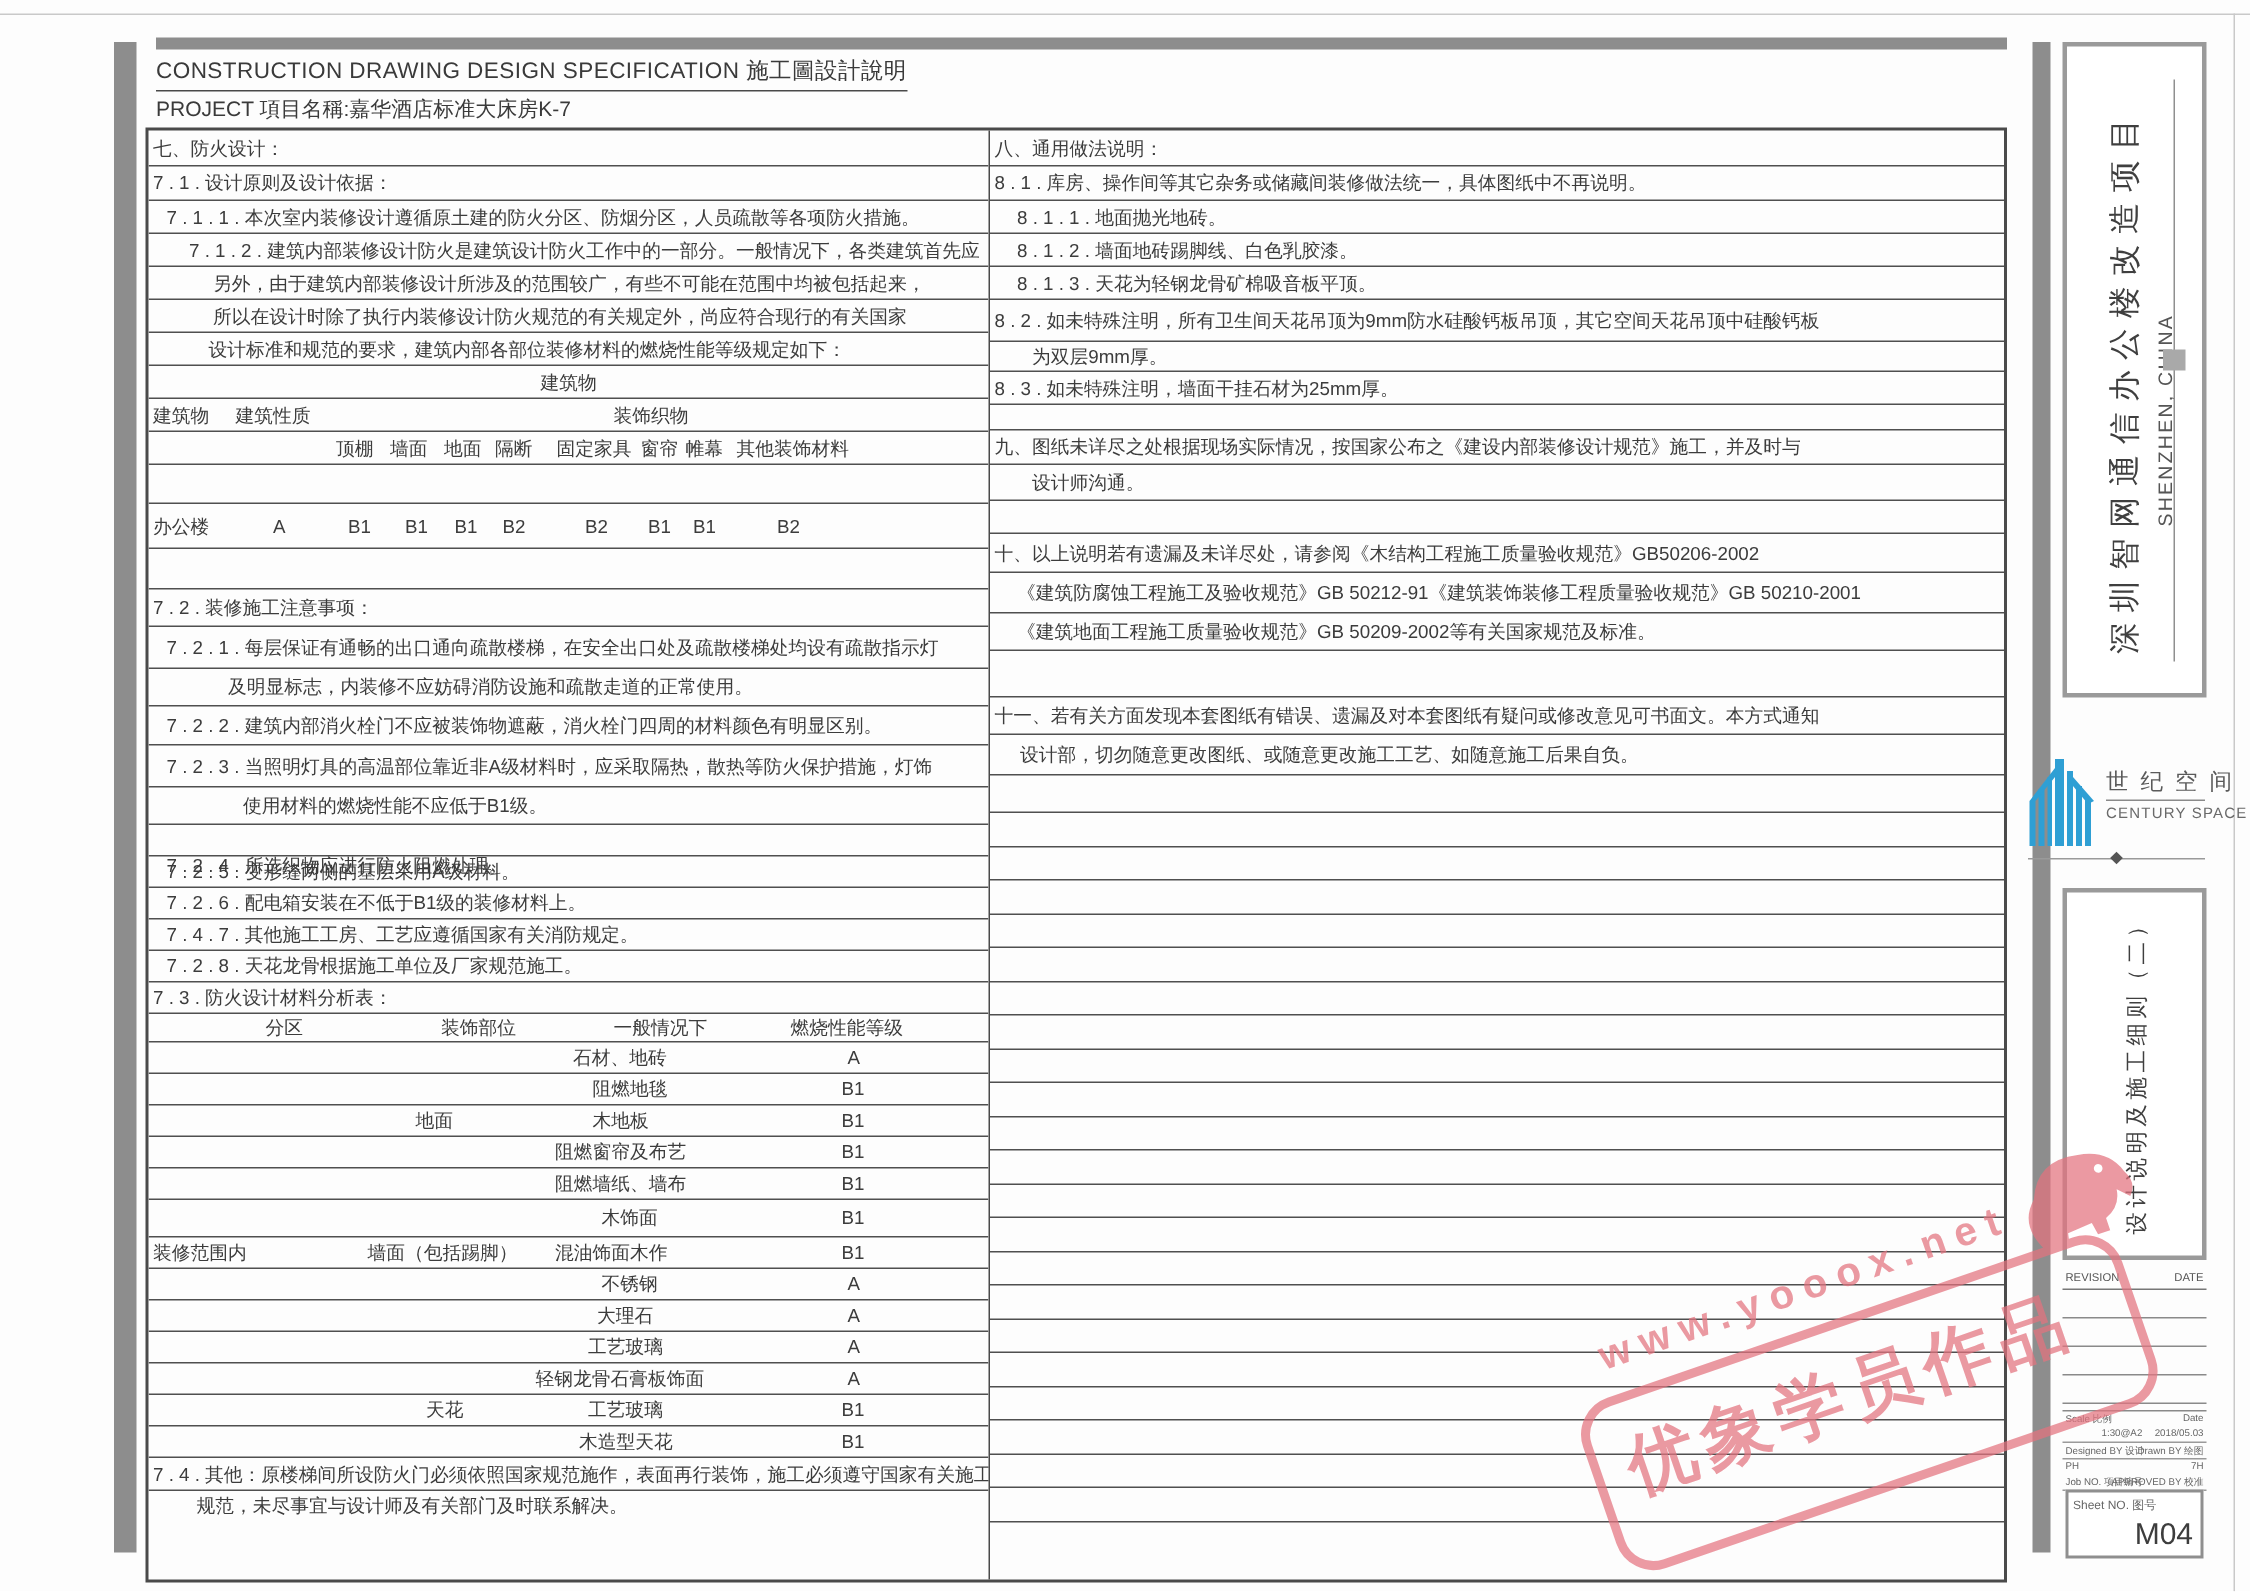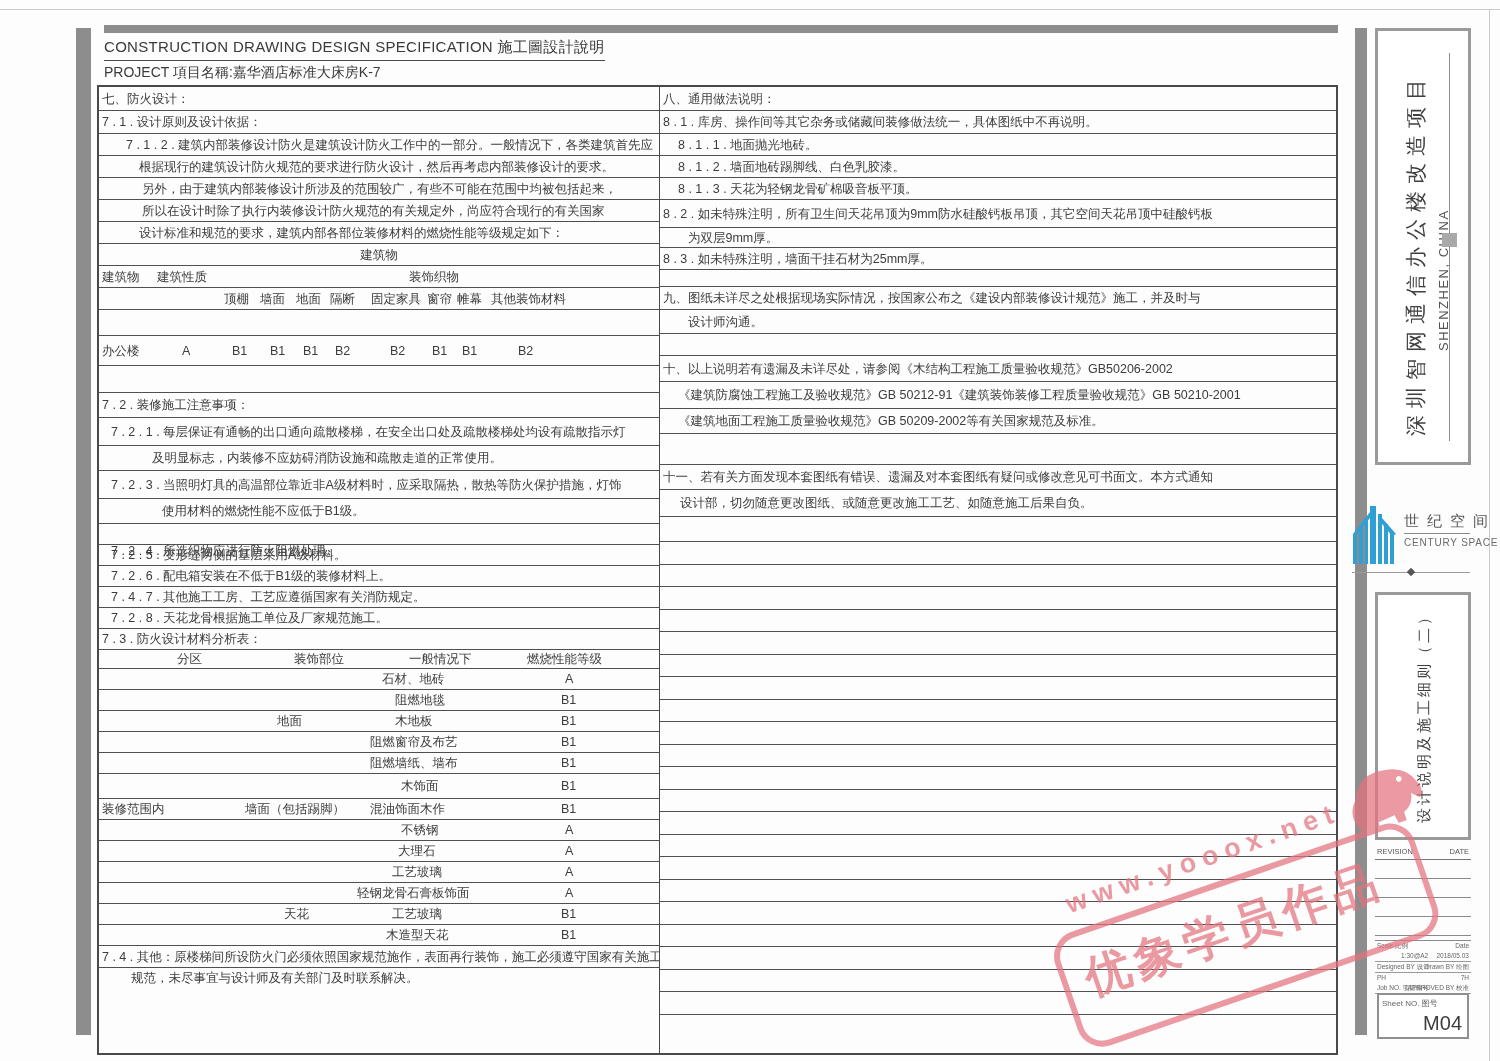--- a/index.html
+++ b/index.html
@@ -82,24 +82,24 @@
 
   <div class="spec-table">
     <div class="tcol left">
         <div class="trow" style="height: 24px;">
           <span class="tcell" style="left: 3px; line-height: 24px;">七、防火设计：</span>
         </div>
         <div class="trow" style="height: 23px;">
           <span class="tcell" style="left: 3px; line-height: 23px;">7 . 1 . 设计原则及设计依据：</span>
         </div>
         <div class="trow" style="height: 22px;">
+          <span class="tcell" style="left: 12px; line-height: 22px;">7 . 1 . 1 . 本次室内装修设计遵循原土建的防火分区、防烟分区，人员疏散等各项防火措施。</span>
+        </div>
+        <div class="trow" style="height: 22px;">
           <span class="tcell" style="left: 27px; line-height: 22px;">7 . 1 . 2 . 建筑内部装修设计防火是建筑设计防火工作中的一部分。一般情况下，各类建筑首先应</span>
-        </div>
-        <div class="trow" style="height: 22px;">
-          <span class="tcell" style="left: 40px; line-height: 22px;">根据现行的建筑设计防火规范的要求进行防火设计，然后再考虑内部装修设计的要求。</span>
         </div>
         <div class="trow" style="height: 22px;">
           <span class="tcell" style="left: 43px; line-height: 22px;">另外，由于建筑内部装修设计所涉及的范围较广，有些不可能在范围中均被包括起来，</span>
         </div>
         <div class="trow" style="height: 22px;">
           <span class="tcell" style="left: 43px; line-height: 22px;">所以在设计时除了执行内装修设计防火规范的有关规定外，尚应符合现行的有关国家</span>
         </div>
         <div class="trow" style="height: 22px;">
           <span class="tcell" style="left: 40px; line-height: 22px;">设计标准和规范的要求，建筑内部各部位装修材料的燃烧性能等级规定如下：</span>
         </div>
@@ -136,20 +136,23 @@
         </div>
         <div class="trow" style="height: 27px;"></div>
         <div class="trow" style="height: 25px;">
           <span class="tcell" style="left: 3px; line-height: 25px;">7 . 2 . 装修施工注意事项：</span>
         </div>
         <div class="trow" style="height: 28px;">
           <span class="tcell" style="left: 12px; line-height: 28px;">7 . 2 . 1 . 每层保证有通畅的出口通向疏散楼梯，在安全出口处及疏散楼梯处均设有疏散指示灯</span>
         </div>
         <div class="trow" style="height: 25px;">
           <span class="tcell" style="left: 53px; line-height: 25px;">及明显标志，内装修不应妨碍消防设施和疏散走道的正常使用。</span>
+        </div>
+        <div class="trow" style="height: 26px;">
+          <span class="tcell" style="left: 12px; line-height: 26px;">7 . 2 . 2 . 建筑内部消火栓门不应被装饰物遮蔽，消火栓门四周的材料颜色有明显区别。</span>
         </div>
         <div class="trow" style="height: 28px;">
           <span class="tcell" style="left: 12px; line-height: 28px;">7 . 2 . 3 . 当照明灯具的高温部位靠近非A级材料时，应采取隔热，散热等防火保护措施，灯饰</span>
         </div>
         <div class="trow" style="height: 25px;">
           <span class="tcell" style="left: 63px; line-height: 25px;">使用材料的燃烧性能不应低于B1级。</span>
         </div>
         <div class="trow" style="height: 21px;">
           <span class="tcell" style="left: 12px; line-height: 21px; margin-top: 17px;">7 . 2 . 4 . 所选织物应进行防火阻燃处理。</span>
         </div>

